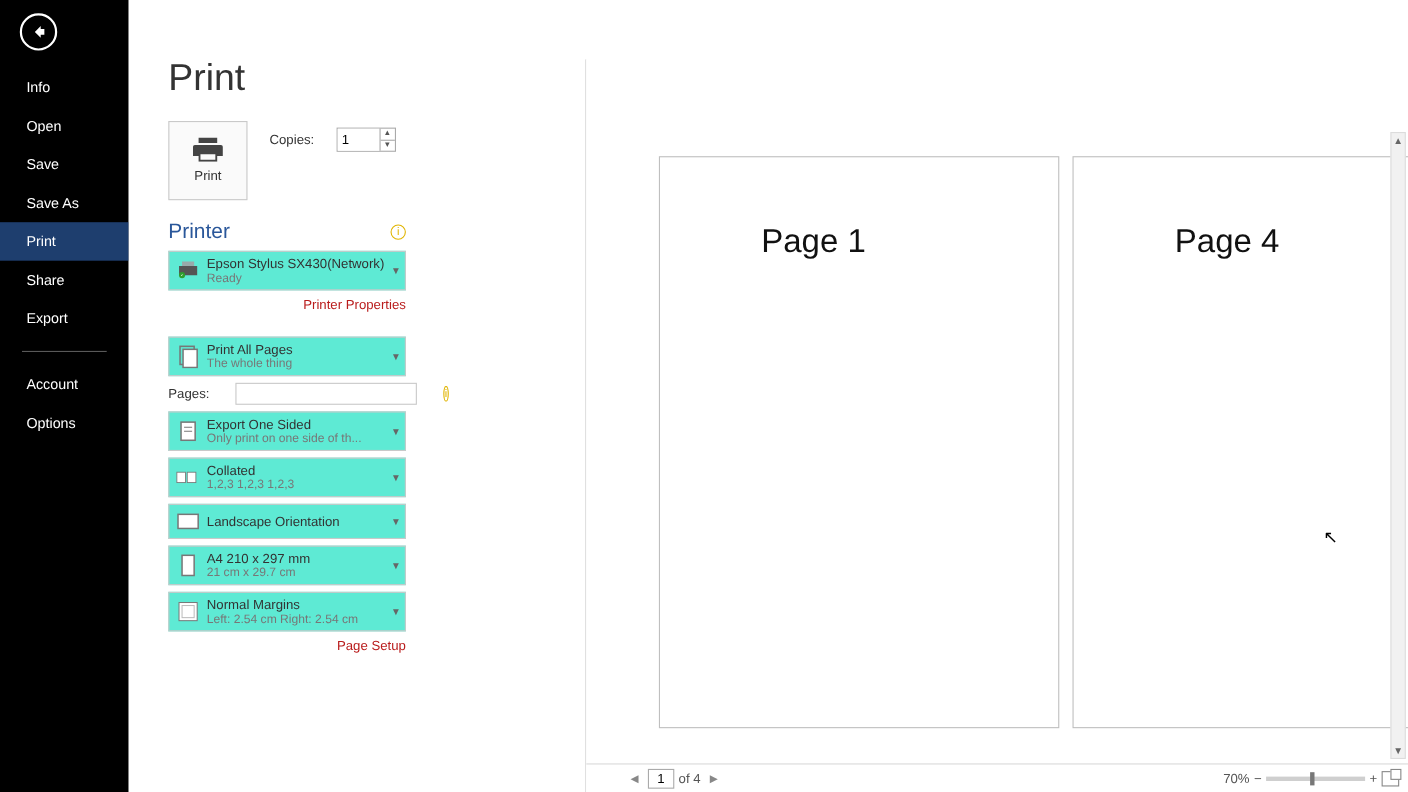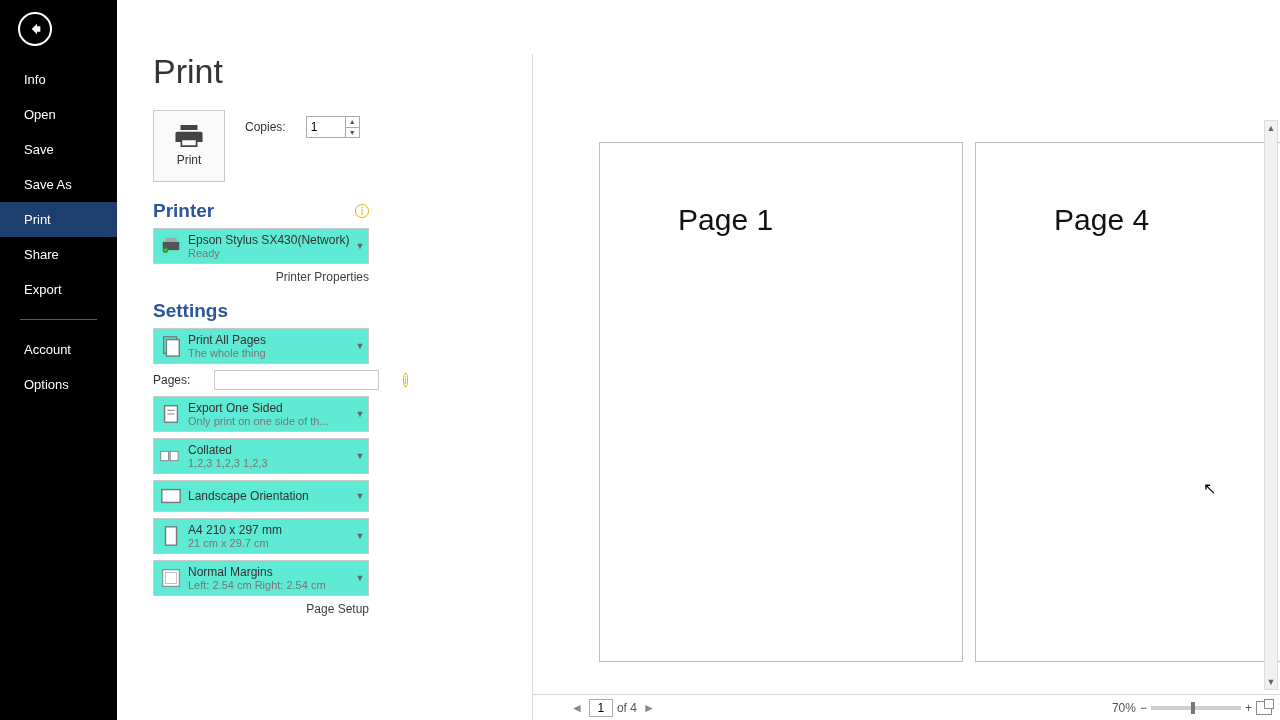--- a/index.html
+++ b/index.html
@@ -32,26 +32,26 @@
 .print-btn svg { width: 28px; height: 22px; fill: #444; }
 .print-btn .lbl { font-size: 12px; color: #333; }
 .copies-wrap { display: flex; align-items: center; gap: 20px; margin-top: 6px; font-size: 12px; color: #333; }
 .spinner { display: flex; align-items: stretch; border: 1px solid #aaa; height: 22px; }
 .spinner input { width: 38px; border: none; outline: none; padding: 0 4px; font-size: 12px; }
 .spinner .sp-btns { display: flex; flex-direction: column; width: 14px; border-left: 1px solid #aaa; }
 .spinner .sp { flex: 1; font-size: 7px; display: flex; align-items: center; justify-content: center; color: #555; cursor: pointer; }
 .spinner .sp + .sp { border-top: 1px solid #aaa; }
 
 
-.sec-h { font-size: 19px; font-weight: 700; color: #2a579a; }
+.sec-h { font-size: 19px; font-weight: 400; color: #2a579a; }
 .info-dot { width: 14px; height: 14px; border: 1px solid #e0b400; border-radius: 50%; color: #e0b400; font-size: 10px; display: flex; align-items: center; justify-content: center; }
 
 .printer-sec { position: absolute; left: 36px; top: 200px; width: 216px; }
 .printer-sec .hd { display: flex; justify-content: space-between; align-items: center; }
-.link { color: #404040; font-size: 12px; cursor: pointer; text-align: right; margin-top: 6px; }
+.link { color: #b91c1c; font-size: 12px; cursor: pointer; text-align: right; margin-top: 6px; }
 
 .settings-sec { position: absolute; left: 36px; top: 300px; width: 216px; }
 
 
 .dd { width: 216px; border: 1px solid #c9c9c9; background: #5eead4; display: flex; align-items: center; cursor: pointer; margin-top: 6px; }
 .dd .ico { width: 34px; display: flex; align-items: center; justify-content: center; }
 .dd .ico svg { width: 22px; height: 22px; }
 .dd .txt { flex: 1; padding: 4px 0; overflow: hidden; }
 .dd .t1 { font-size: 12px; color: #333; white-space: nowrap; overflow: hidden; text-overflow: ellipsis; }
 .dd .t2 { font-size: 11px; color: #777; white-space: nowrap; overflow: hidden; text-overflow: ellipsis; }
@@ -63,21 +63,21 @@
 .pages-row input { flex: 1; height: 20px; border: 1px solid #c9c9c9; font-size: 12px; padding: 0 4px; }
 
 
 .vdiv { position: absolute; left: 415px; top: 54px; bottom: 0; width: 1px; background: #d9d9d9; }
 
 
 .preview { position: absolute; left: 416px; right: 0; top: 54px; bottom: 0; background: #fff; }
 .sheet { position: absolute; background: #fff; border: 1px solid #bfbfbf; }
 .sheet1 { left: 66px; top: 88px; width: 364px; height: 520px; }
 .sheet2 { left: 442px; top: 88px; width: 364px; height: 520px; }
-.sheet .pg { position: absolute; left: 78px; top: 60px; font-size: 30px; color: #111; }
+.sheet .pg { position: absolute; left: 92px; top: 60px; font-size: 30px; color: #111; }
 
 
 .pvscroll { position: absolute; right: 2px; top: 66px; width: 14px; bottom: 30px; background: #f1f1f1; border: 1px solid #dcdcdc; }
 .pvscroll .arrow { height: 14px; display: flex; align-items: center; justify-content: center; font-size: 9px; color: #666; cursor: pointer; }
 .pvscroll .arrow.bot { position: absolute; bottom: 0; left: 0; right: 0; }
 
 
 .cursor { position: absolute; left: 670px; top: 425px; font-size: 16px; color: #000; pointer-events: none; }
 
 
@@ -167,21 +167,20 @@
       <div class="txt">
         <div class="t1">Epson Stylus SX430(Network)</div>
         <div class="t2">Ready</div>
       </div>
       <div class="car">▼</div>
     </div>
     <div class="link">Printer Properties</div>
   </div>
 
   <div class="settings-sec">
-    <div class="sec-h">Settings</div>
 
     <div class="dd">
       <div class="ico">
           <svg viewBox="0 0 24 24">
             <rect x="4" y="2" width="14" height="18" fill="none" stroke="#777" stroke-width="1.5"></rect>
             <rect x="7" y="5" width="14" height="18" fill="#fff" stroke="#777" stroke-width="1.5"></rect>
           </svg>
         </div>
       <div class="txt">
         <div class="t1">Print All Pages</div>

